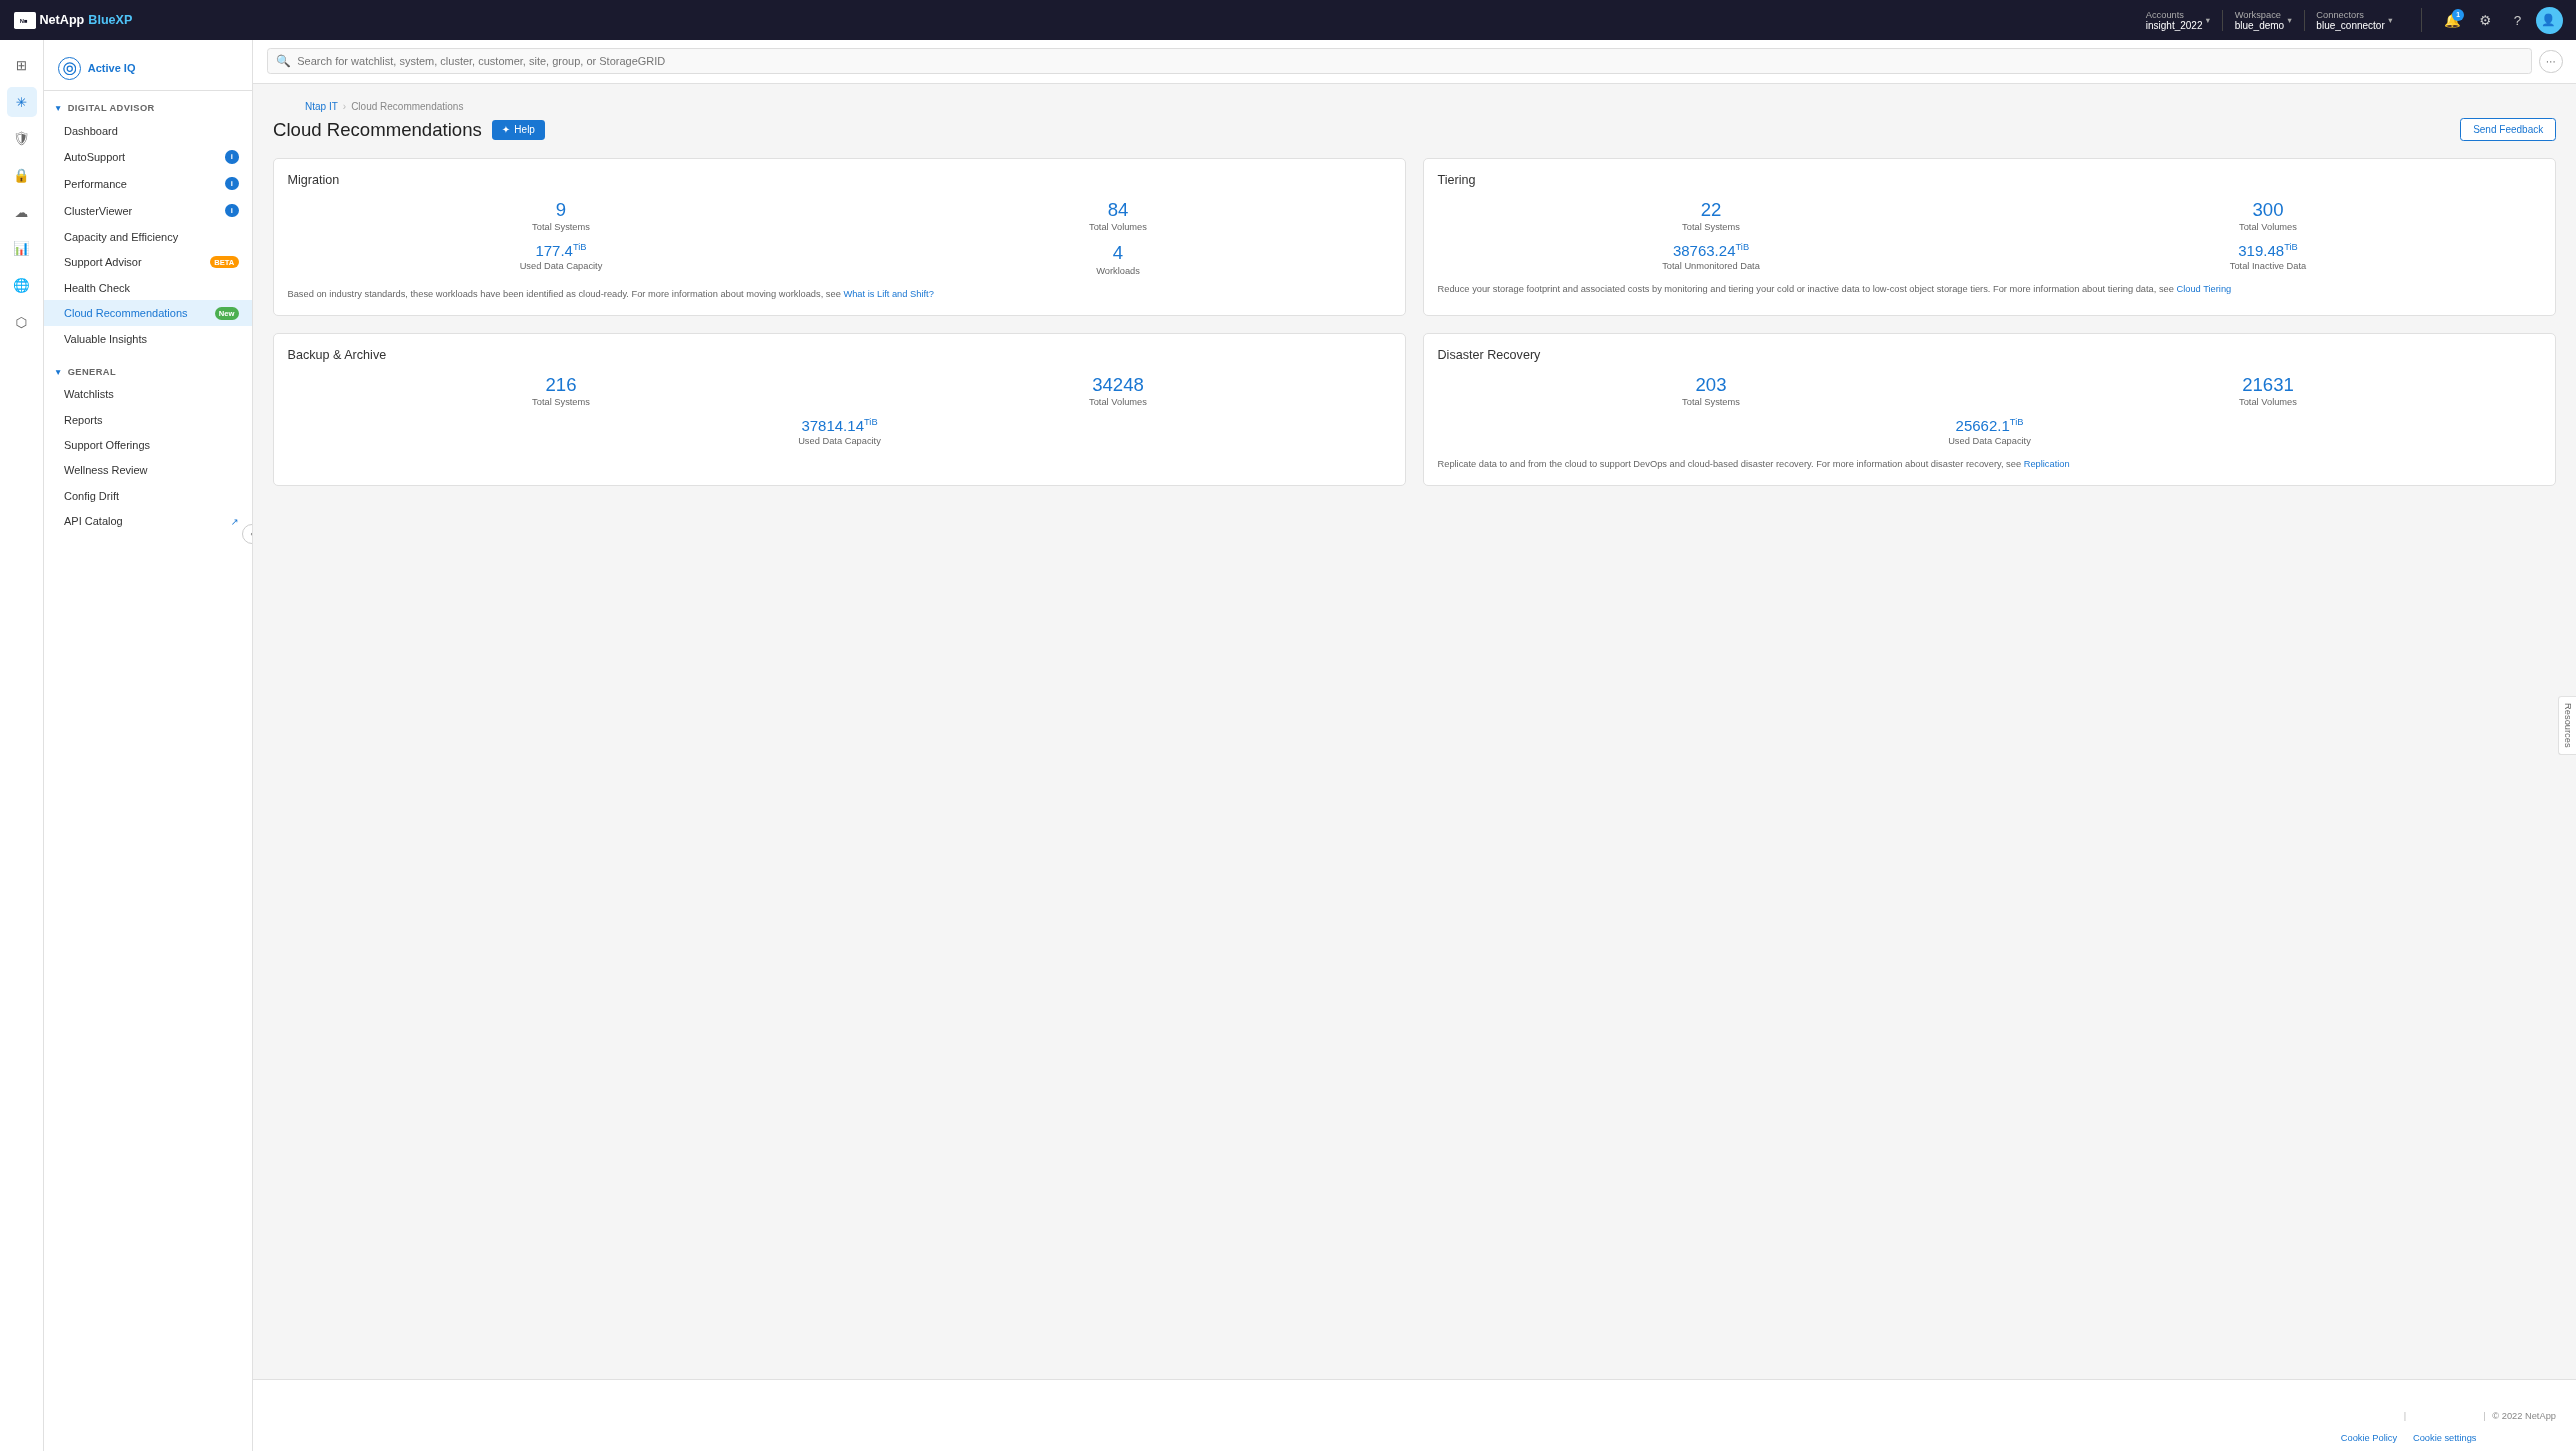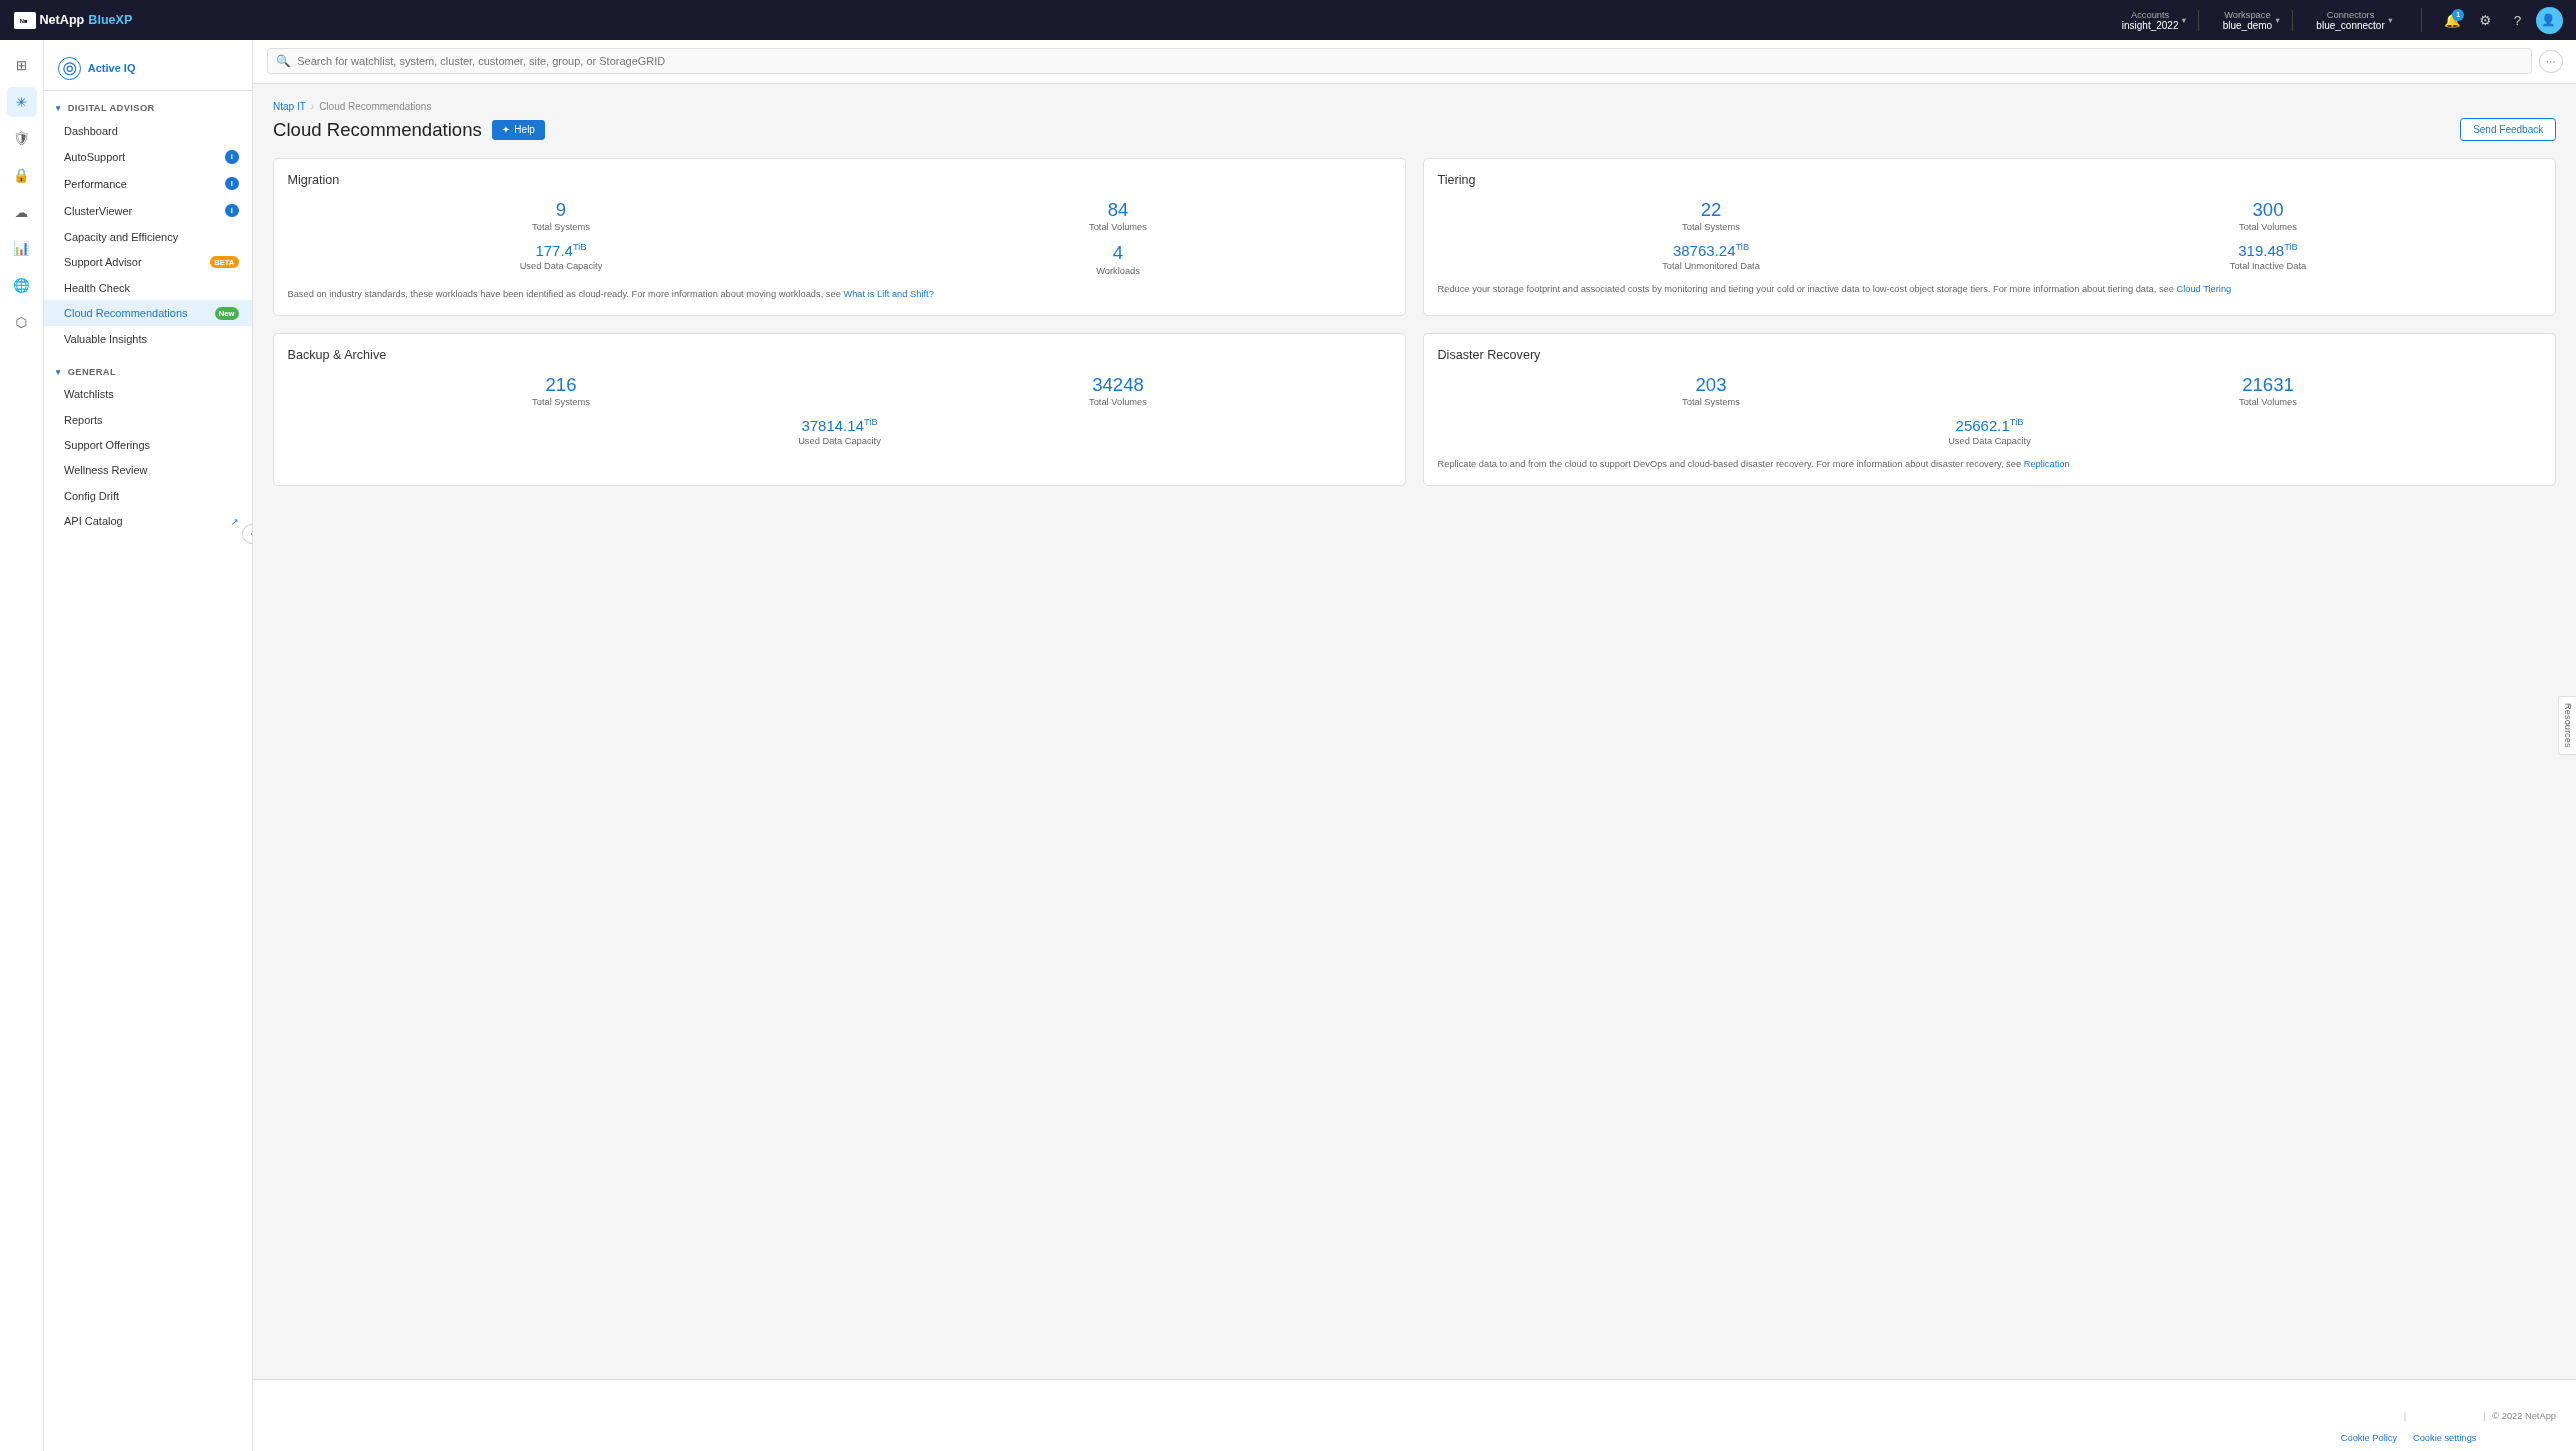--- a/index.html
+++ b/index.html
@@ -17,21 +17,21 @@
     }
     .nav-logo {
       display: flex; align-items: center; gap: 4px; color: #fff; font-size: 12.6px; font-weight: 600; flex-shrink: 0;
     }
     .nav-logo .logo-icon {
       background: #fff; color: #1a1a2e; width: 22px; height: 17px; display: flex; align-items: center; justify-content: center; font-size: 8.4px; font-weight: 900; border-radius: 1.7px;
     }
     .nav-logo .blue-xp { color: #4fc3f7; }
     .nav-spacer { flex: 1; }
     .nav-account-group {
-      display: flex; align-items: center; gap: 12px; color: #ccc; font-size: 10px; text-align: center;
+      display: flex; align-items: center; gap: 0; color: #ccc; font-size: 10px;
     }
     .nav-account-item {
       display: flex; align-items: center; gap: 3.4px; padding: 0 11.8px; border-right: 0.8px solid #444; cursor: pointer;
     }
     .nav-account-item:last-child { border-right: none; }
     .nav-account-item .label { color: #aaa; font-size: 9.3px; }
     .nav-account-item .value { color: #fff; font-size: 10px; font-weight: 500; }
     .nav-account-item .chevron { color: #aaa; font-size: 8.4px; }
     .nav-divider { width: 0.8px; height: 23.6px; background: #444; margin: 0 6.7px; }
     .nav-icons { display: flex; align-items: center; gap: 3.4px; }
@@ -104,21 +104,21 @@
     }
 
     
     .content {
       padding: 17px 20px; flex: 1;
     }
     .breadcrumb {
       font-size: 10px; color: #888; margin-bottom: 6.7px; display: flex; align-items: center; gap: 5px;
     }
     .breadcrumb .sep { color: #bbb; }
-    .breadcrumb .link { color: #1976d2; cursor: pointer; }
+    .breadcrumb .link { color: #1976d2; cursor: pointer; margin-left: 32px; }
     .page-header {
       display: flex; align-items: center; justify-content: space-between; margin-bottom: 17px;
     }
     .page-title-group { display: flex; align-items: center; gap: 10px; }
     .page-title { font-size: 18.6px; font-weight: 400; color: #222; }
     .help-btn {
       background: #1976d2; color: #fff; border: none; border-radius: 3.4px; padding: 4.2px 10px; font-size: 10px; cursor: pointer; display: flex; align-items: center; gap: 4.2px;
     }
     .send-feedback-btn {
       background: #fff; color: #1976d2; border: 0.8px solid #1976d2; border-radius: 3.4px; padding: 5px 11.8px; font-size: 10px; cursor: pointer;

